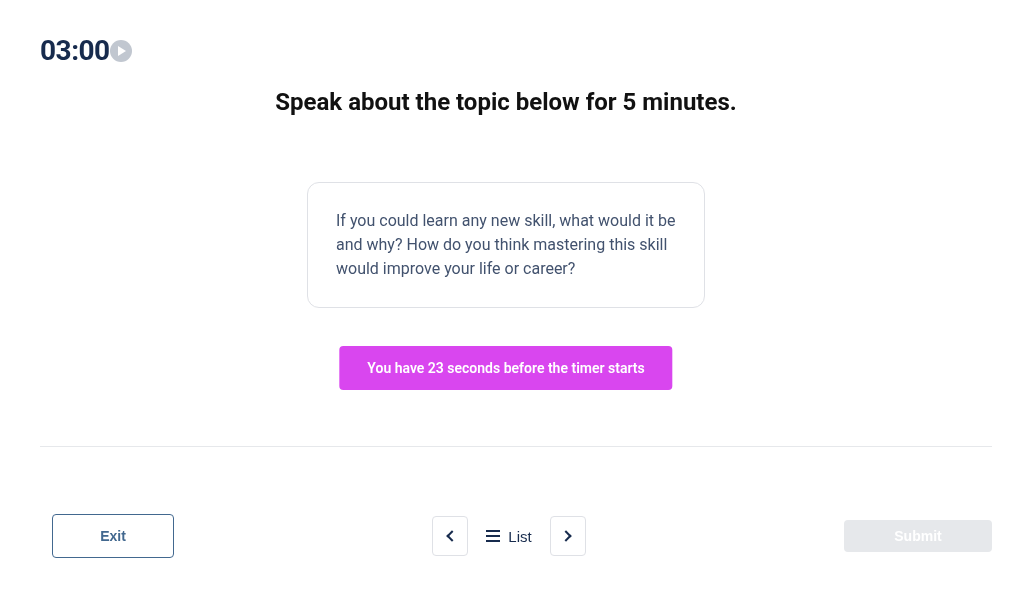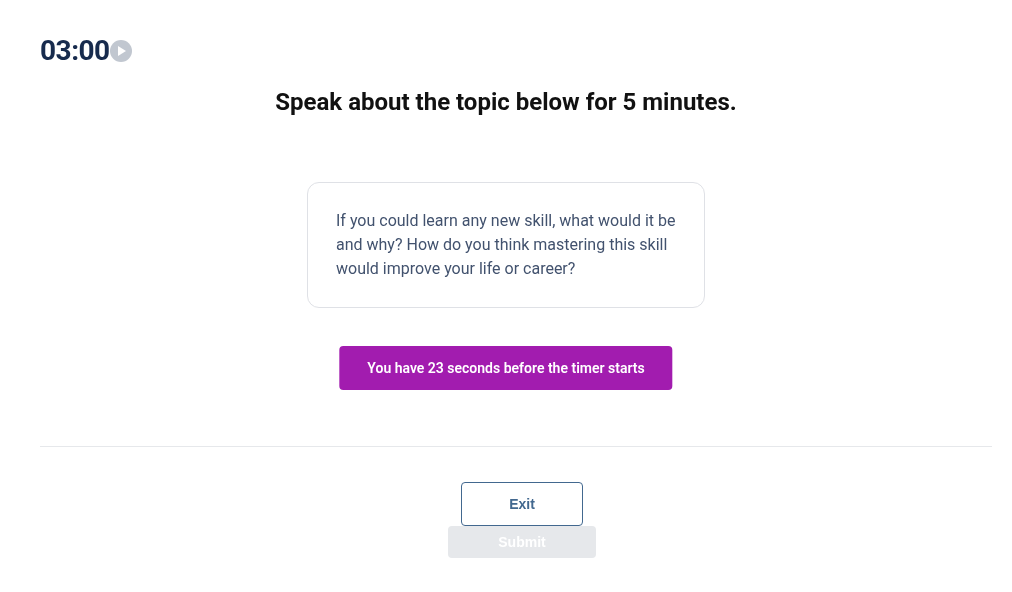--- a/index.html
+++ b/index.html
@@ -61,21 +61,21 @@
       padding: 26px 28px;
       font-size: 16px;
       line-height: 1.5;
       color: #42526E;
     }
     .countdown-banner {
       position: absolute;
       top: 346px;
       left: 50%;
       transform: translateX(-50%);
-      background: #a21caf;
+      background: #d946ef;
       color: #fff;
       font-size: 14px;
       font-weight: 600;
       padding: 14px 28px;
       border-radius: 4px;
       white-space: nowrap;
     }
     .divider {
       position: absolute;
       top: 446px;
@@ -85,21 +85,20 @@
       background: #E6E8EB;
     }
     .footer {
       position: absolute;
       left: 52px;
       right: 20px;
       bottom: 34px;
       display: flex;
       align-items: center;
       justify-content: space-between;
-      flex-direction: column;
     }
     .exit-btn {
       width: 122px;
       height: 44px;
       background: #fff;
       border: 1px solid #42688F;
       border-radius: 4px;
       color: #42688F;
       font-size: 14px;
       font-weight: 600;
@@ -179,15 +178,31 @@
   <span>If you could learn any new skill, what would it be and why? How do you think mastering this skill would improve your life or career?</span>
 </div>
 
 <div class="countdown-banner">You have 23 seconds before the timer starts</div>
 
 <div class="divider"></div>
 
 <div class="footer">
   <button class="exit-btn">Exit</button>
 
+  <div class="nav-group">
+    <button class="nav-btn">
+      <span class="chevron left"></span>
+    </button>
+    <button class="list-btn">
+      <span class="hamburger">
+        <div></div>
+          <div></div>
+          <div></div>
+      </span>
+      <span>List</span>
+    </button>
+    <button class="nav-btn">
+      <span class="chevron right"></span>
+    </button>
+  </div>
 
   <button class="submit-btn">Submit</button>
 </div>
 
 </body></html>

